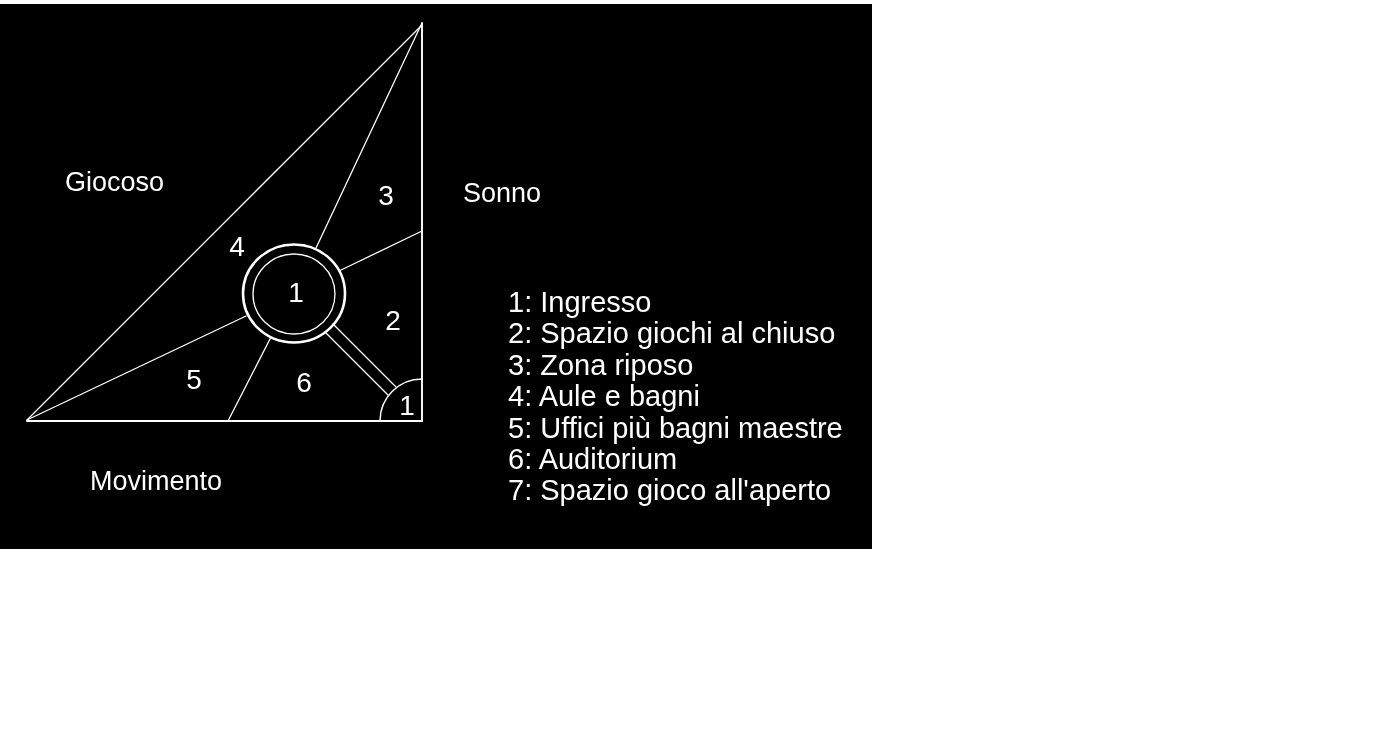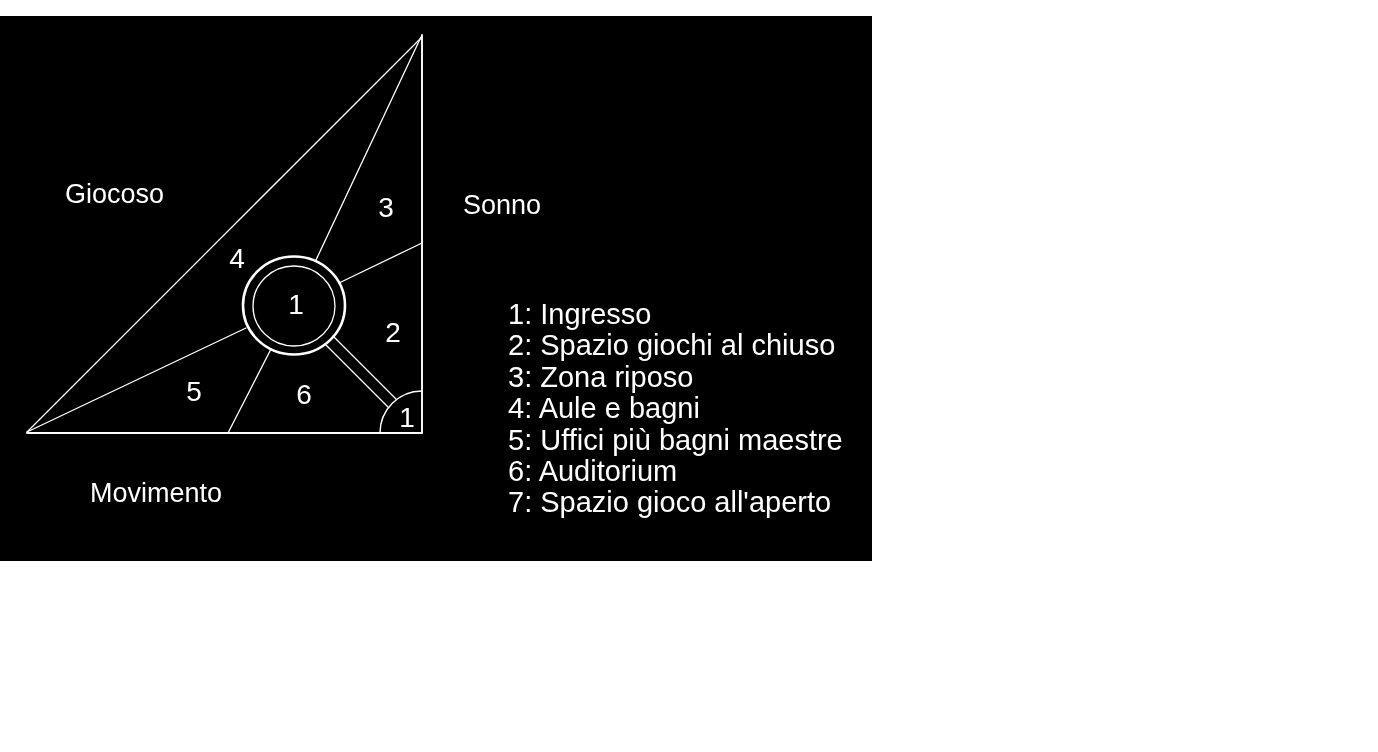--- a/index.html
+++ b/index.html
@@ -7,21 +7,21 @@
     width: 1378px;
     height: 752px;
     background: #ffffff;
     position: relative;
     overflow: hidden;
     font-family: "Liberation Sans", sans-serif;
   }
   .canvas-wrap {
     position: absolute;
     left: 0;
-    top: 16px;
+    top: 4px;
     width: 872px;
     height: 545px;
   }
   svg { display: block; }
   svg text {
     font-family: "Liberation Sans", sans-serif;
   }
   .shape { fill: none; stroke-linecap: round; }
   .w-thin  { stroke-width: 1.3px; }
   .w-edge  { stroke-width: 1.9px; }

